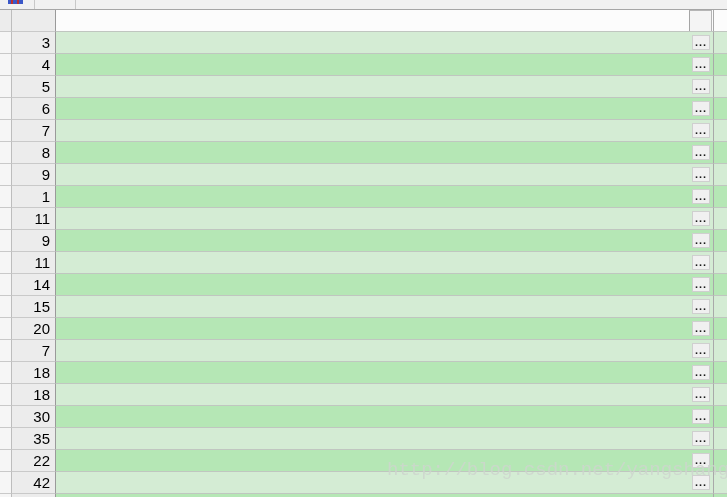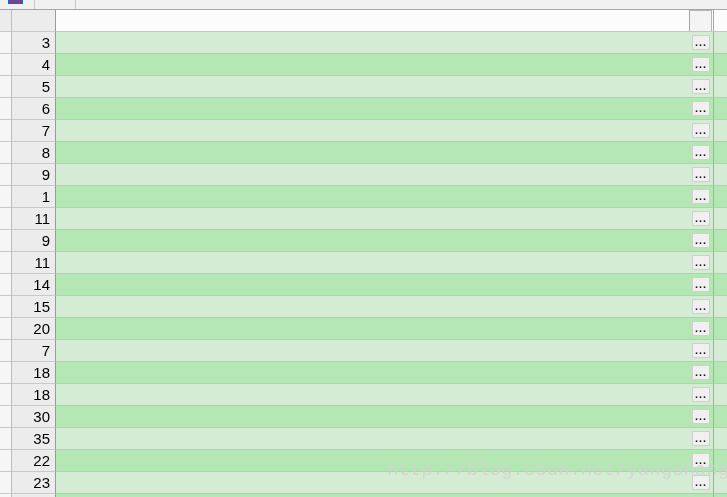--- a/index.html
+++ b/index.html
@@ -259,21 +259,21 @@
       <div class="cell c-num">22</div>
       <div class="cell c-main">
         
         <button class="exp-btn">...</button>
       </div>
       <div class="cell c-sliver"></div>
     </div>
 
     <div class="row">
       <div class="cell c-ind"></div>
-      <div class="cell c-num">23</div>
+      <div class="cell c-num">42</div>
       <div class="cell c-main">
         <span></span>
         <button class="exp-btn">...</button>
       </div>
       <div class="cell c-sliver"></div>
     </div>
 
     <div class="row dark">
       <div class="cell c-ind"></div>
       <div class="cell c-num"></div>

